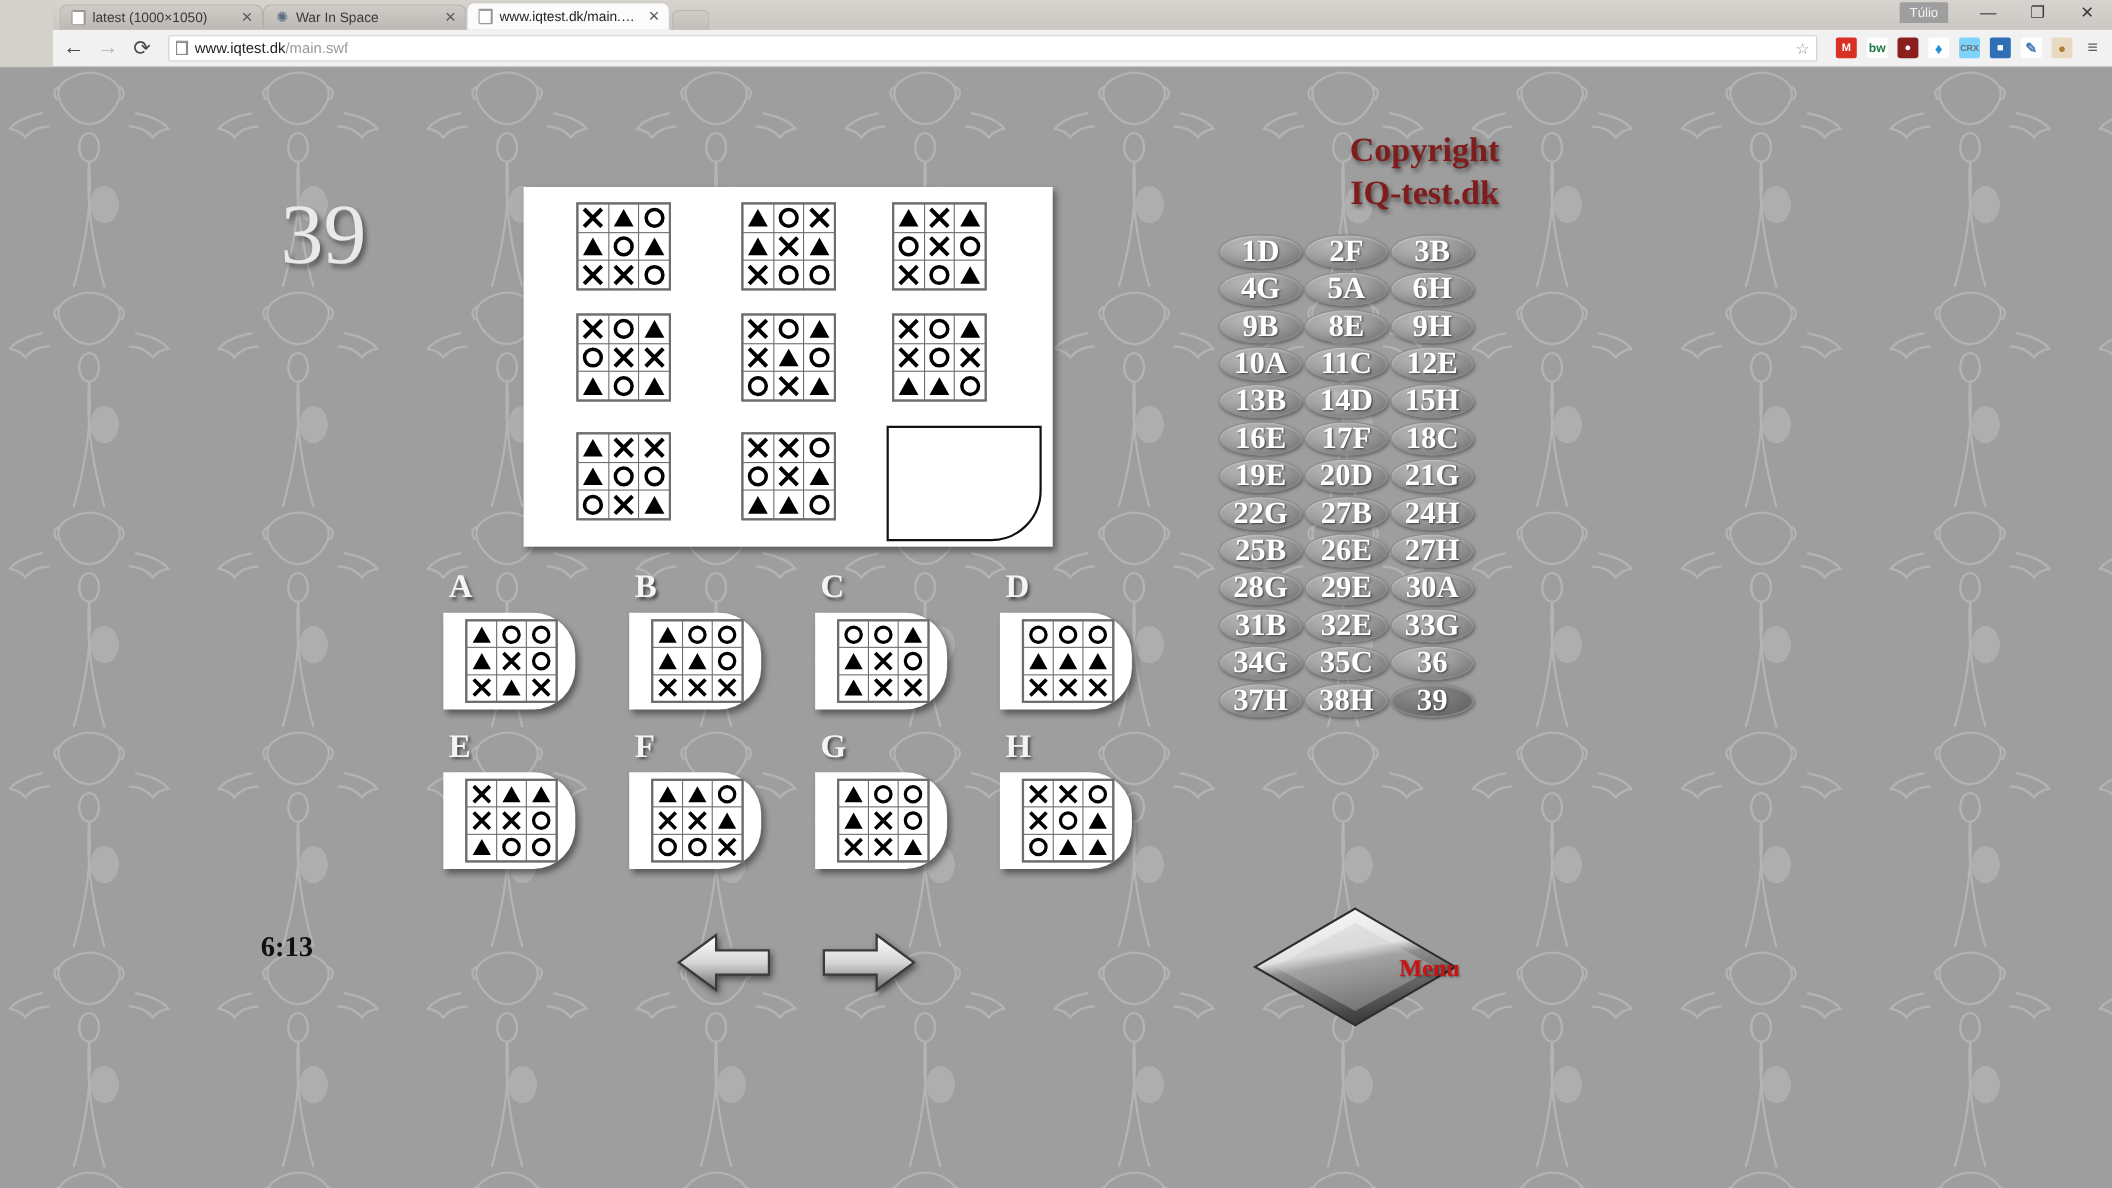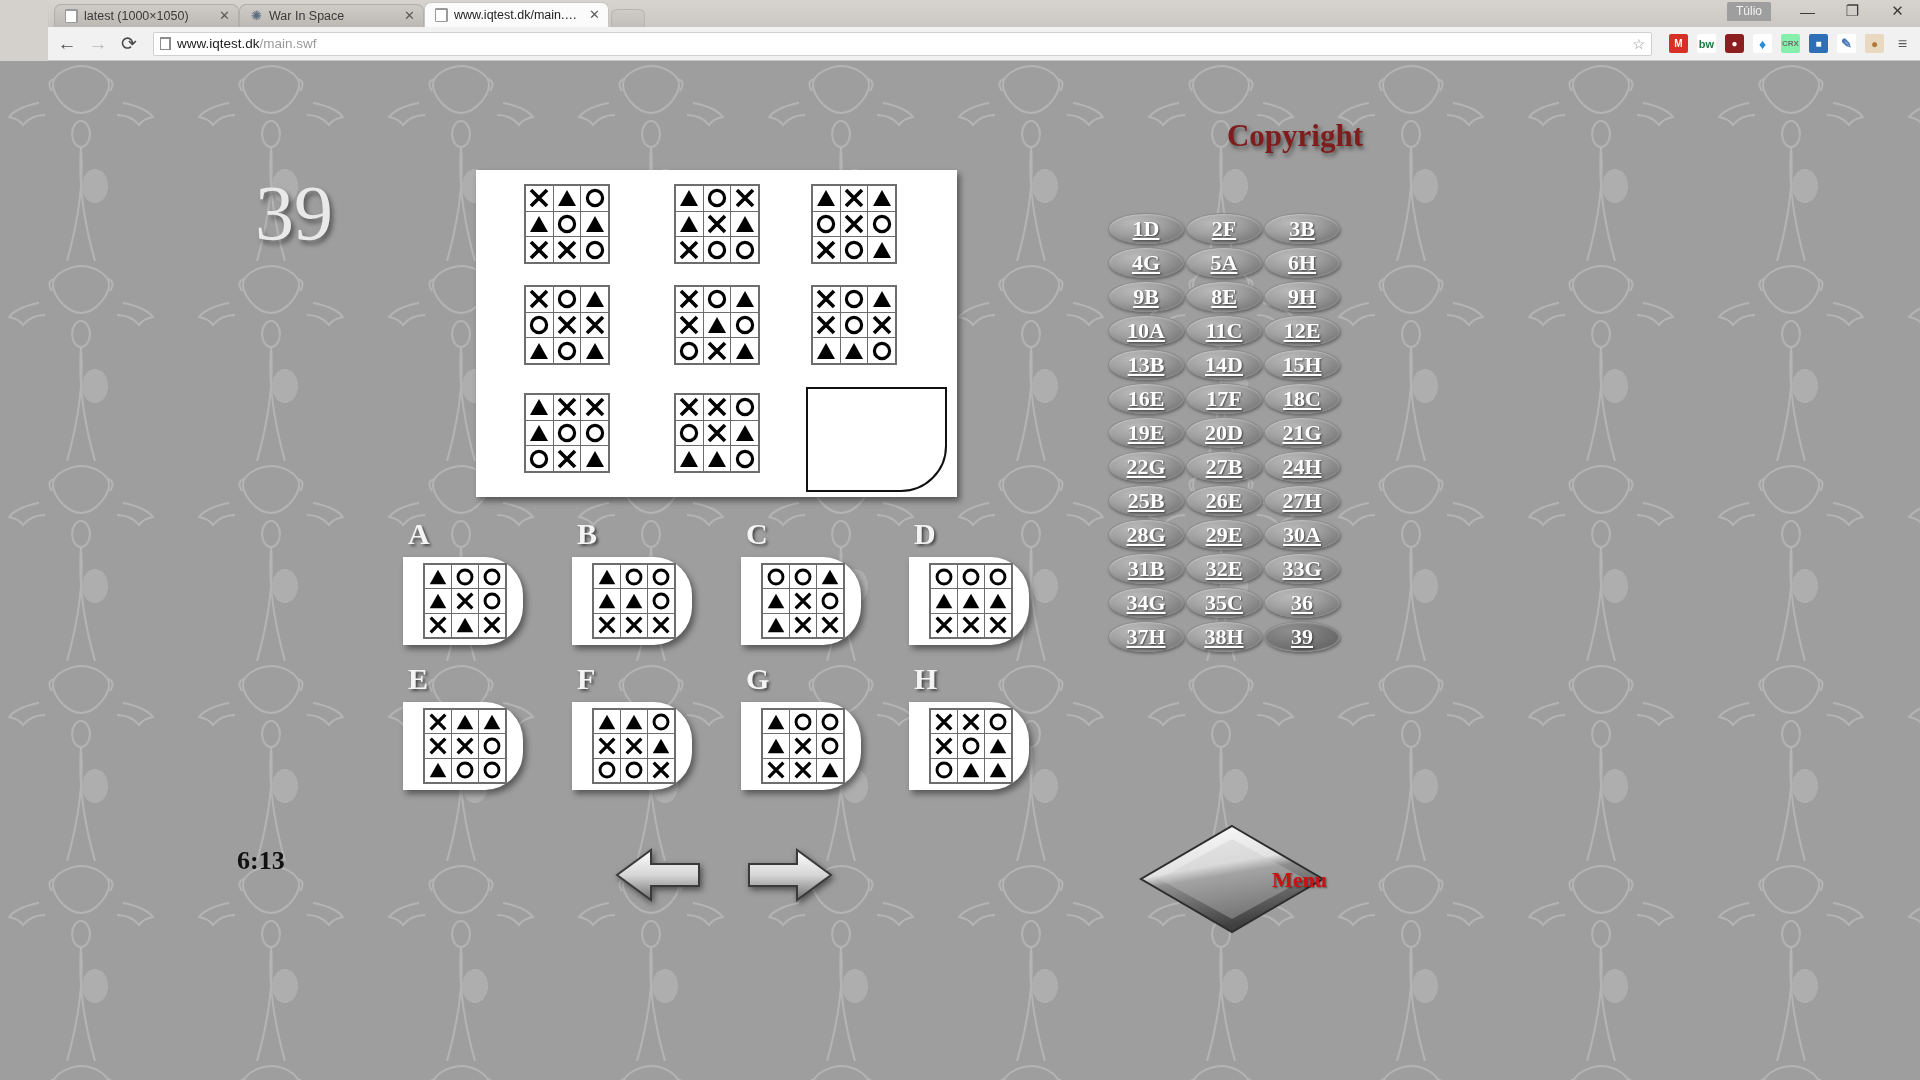--- a/index.html
+++ b/index.html
@@ -80,25 +80,25 @@
 
   .arrow { position:absolute; cursor:pointer; filter: drop-shadow(2px 3px 3px rgba(0,0,0,.5)); }
 
   .copyright { position:absolute; left:1150px; top:55px; width:290px; text-align:center;
                font-family:"Liberation Serif", serif; font-size:31px; font-weight:bold;
                color:#7f1d1d; line-height:1.26; text-shadow:2px 3px 4px rgba(0,0,0,.5); }
 
   .qlist { position:absolute; left:1108px; top:152px; width:240px;
            display:grid; grid-template-columns:repeat(3,76px); gap:3px 2px; }
   .qbtn { height:31px; border-radius:50%/50%; display:flex; align-items:center;
-          justify-content:center; font-family:"Liberation Serif", serif; font-size:22px;
+          justify-content:center; font-family:"Liberation Serif", serif; font-size:28px;
           font-weight:bold; color:#fff; cursor:pointer;
           background: radial-gradient(ellipse at 34% 30%, #b9b9b9 0%, #a0a0a0 42%, #7e7e7e 78%, #6e6e6e 100%);
           border:1px solid #8a8a8a; text-shadow:1px 1px 2px rgba(0,0,0,.6);
-          box-shadow: inset 0 1px 2px rgba(255,255,255,.35), 1px 2px 3px rgba(0,0,0,.35); text-decoration: underline; }
+          box-shadow: inset 0 1px 2px rgba(255,255,255,.35), 1px 2px 3px rgba(0,0,0,.35); }
   .qbtn.current { background: radial-gradient(ellipse at 34% 30%, #8e8e8e 0%, #787878 45%, #5c5c5c 100%); }
 
   .menu { position:absolute; left:1137px; top:762px; width:190px; height:112px; cursor:pointer; }
   .menu .lbl { position:absolute; left:0; right:0; top:44px; text-align:right;
                font-family:"Liberation Serif", serif; font-size:22px; font-weight:bold;
                color:#cc1111; text-shadow:1px 1px 2px rgba(0,0,0,.45); }
 </style>
 </head>
 <body>
 
@@ -137,21 +137,21 @@
     <div class="omnibox">
       <span class="omni-ico"></span>
       <span class="url"><b>www.iqtest.dk</b><span>/main.swf</span></span>
       <span class="starico">☆</span>
     </div>
     <div class="exts">
       <span class="ext" style="background:#d93025">M</span>
       <span class="ext" style="background:#fff;color:#1d7a3e;font-size:11px">bw</span>
       <span class="ext" style="background:#8b1e1e;border-radius:3px">●</span>
       <span class="ext" style="background:#fff;color:#2a8ed6;font-size:14px">♦</span>
-      <span class="ext" style="background:#86efac;color:#6d6d6d;font-size:8px">CRX</span>
+      <span class="ext" style="background:#7dd3fc;color:#6d6d6d;font-size:8px">CRX</span>
       <span class="ext" style="background:#2f6fb5">■</span>
       <span class="ext" style="background:#fff;color:#4a7ab5;font-size:13px">✎</span>
       <span class="ext" style="background:#e8d9c0;color:#b07a3a;font-size:12px">●</span>
       <span class="ext" style="background:transparent;color:#5a5a5a;font-size:16px">≡</span>
     </div>
   </div>
 </div>
 
 <div class="stage">
   <svg class="wm" width="1920" height="1019">
@@ -968,20 +968,21 @@
       </defs>
     <path d="M38 4 L38 18 L86 18 L86 40 L38 40 L38 54 L4 29 Z" fill="url(#ag1)" stroke="#3a3a3a" stroke-width="2"></path>
   </svg>
 
   <svg class="arrow" style="left:745px; top:785px" width="90" height="58" viewBox="0 0 90 58">
     <path d="M52 4 L52 18 L4 18 L4 40 L52 40 L52 54 L86 29 Z" fill="url(#ag1)" stroke="#3a3a3a" stroke-width="2"></path>
   </svg>
 
   <div class="copyright">
     <div>Copyright</div>
+    <div>IQ-test.dk</div>
   </div>
 
   <div class="qlist">
       <div class="qbtn">1D</div>
       <div class="qbtn">2F</div>
       <div class="qbtn">3B</div>
       <div class="qbtn">4G</div>
       <div class="qbtn">5A</div>
       <div class="qbtn">6H</div>
       <div class="qbtn">9B</div>

